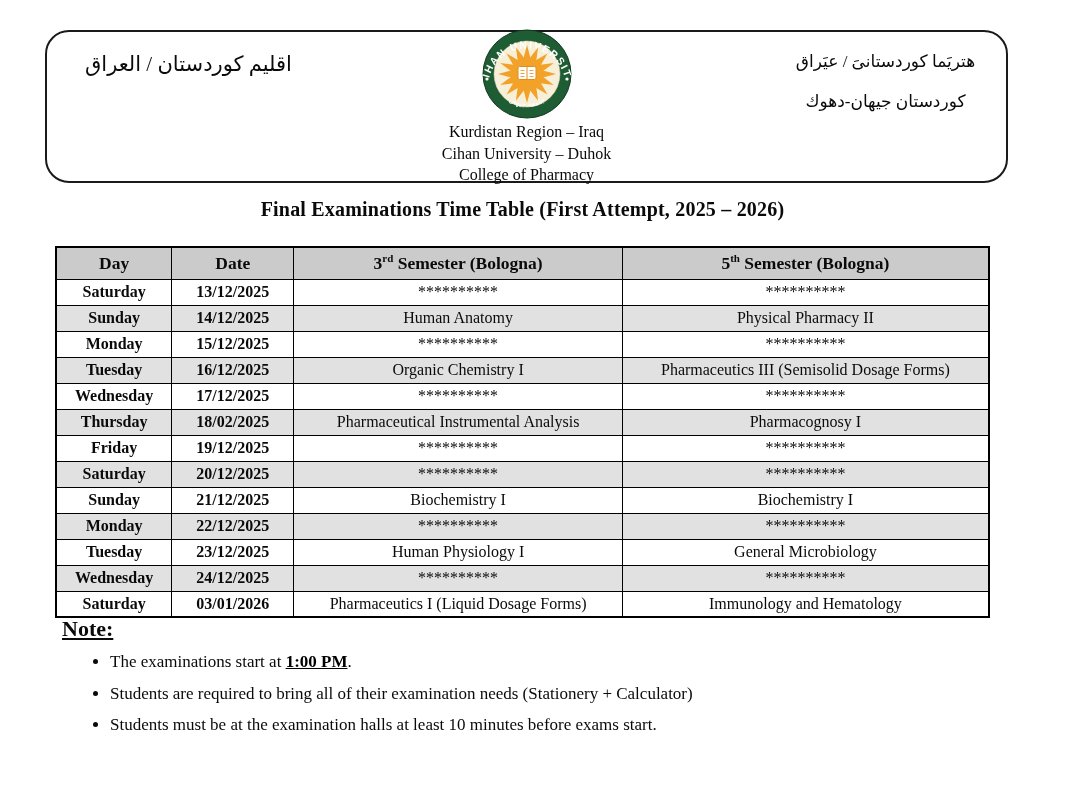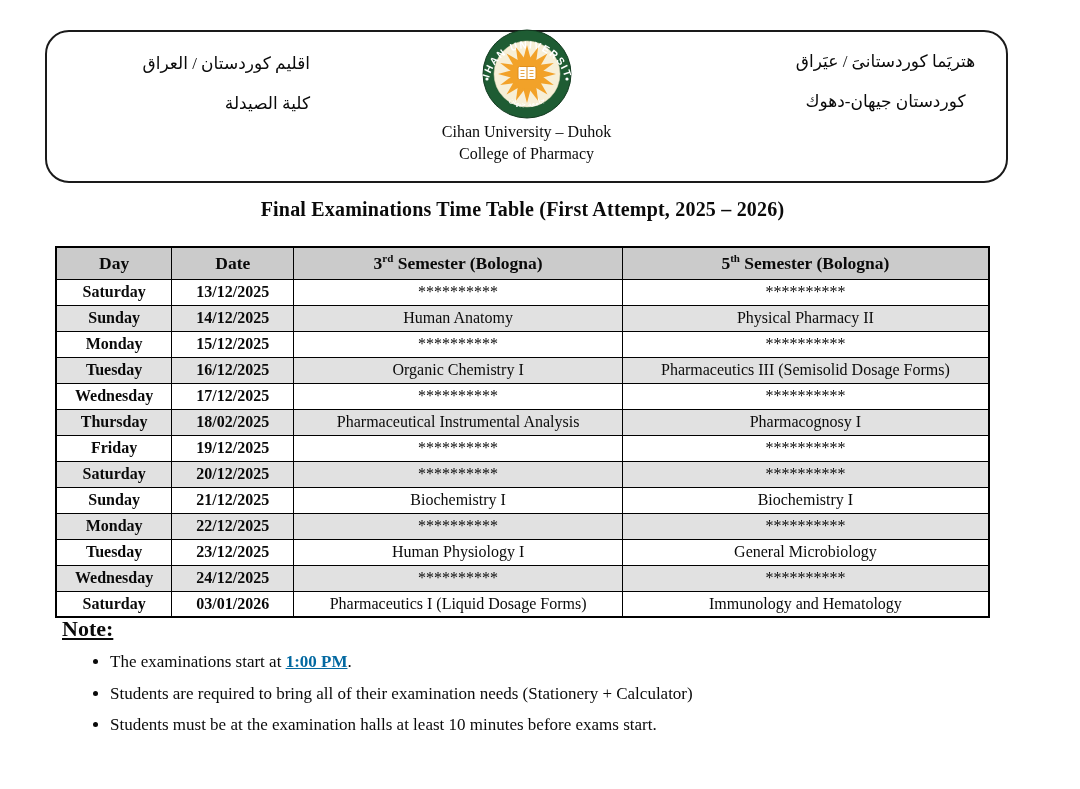--- a/index.html
+++ b/index.html
@@ -3,22 +3,22 @@
 <meta charset="utf-8">
 <style>
   * { margin:0; padding:0; box-sizing:border-box; }
   html,body { background:#ffffff; }
   body { font-family:"Liberation Serif","DejaVu Serif","DejaVu Sans",serif; color:#0a0a0a; }
   .page { position:relative; width:1080px; height:789px; background:#ffffff; overflow:hidden; }
 
   
   .header-box { position:absolute; left:45px; top:30px; width:963px; height:153px;
                 border:2px solid #1a1a1a; border-radius:24px; }
-  .hdr-left  { position:absolute; left:38px;  top:12px; width:225px; text-align:right;
-               direction:rtl; font-size:17px; }
+  .hdr-left  { position:absolute; left:38px;  top:12px; width:225px; text-align:left;
+               direction:rtl; font-size:21px; }
   .hdr-right { position:absolute; right:8px;  top:10px; width:225px; text-align:center;
                direction:rtl; font-size:17px; }
   .hdr-left div, .hdr-right div { line-height:40px; white-space:nowrap; }
   .hdr-center { position:absolute; left:50%; top:0; transform:translateX(-50%);
                 width:340px; text-align:center; }
   .logo-wrap { width:90px; height:90px; margin:-3px auto 0 auto; }
   .hdr-center .en-lines { font-size:16px; line-height:21.5px; margin-top:2px; }
 
   
   .doc-title { position:absolute; left:55px; top:198px; width:935px; text-align:center;
@@ -52,21 +52,20 @@
 
   <div class="header-box">
 
     <div class="hdr-right">
       <div>هتريَما كوردستانىَ / عيَراق</div>
       <div>كوردستان جيهان-دهوك</div>
     </div>
 
     <div class="hdr-left">
       <div>اقليم كوردستان / العراق</div>
-      <div>كلية الصيدلة</div>
     </div>
 
     <div class="hdr-center">
       <div class="logo-wrap">
         <svg viewBox="-45 -45 90 90" width="90" height="90">
           <circle cx="0" cy="0" r="44" fill="#1e5c33" stroke="#12391f" stroke-width="1"></circle>
           <circle cx="0" cy="0" r="33" fill="#f7efd7" stroke="#e3d9b8" stroke-width="0.5"></circle>
           <path id="arcTop" d="M -38.5,7 A 39,39 0 0 1 38.5,7" fill="none"></path>
           <path id="arcBot" d="M -33,5 A 33.5,33.5 0 0 0 33,5" fill="none"></path>
           <text font-size="10.2" font-weight="bold" fill="#ffffff" letter-spacing="1.6" font-family="Liberation Sans, DejaVu Sans, sans-serif">
@@ -102,20 +101,21 @@
             <line x1="-6.5" y1="-3.5" x2="-2.5" y2="-3.5" stroke="#e08f1c" stroke-width="0.8"></line>
             <line x1="2.5" y1="-3.5" x2="6.5" y2="-3.5" stroke="#e08f1c" stroke-width="0.8"></line>
             <line x1="-6.5" y1="-0.5" x2="-2.5" y2="-0.5" stroke="#e08f1c" stroke-width="0.8"></line>
             <line x1="2.5" y1="-0.5" x2="6.5" y2="-0.5" stroke="#e08f1c" stroke-width="0.8"></line>
             <line x1="-6.5" y1="2.5" x2="-2.5" y2="2.5" stroke="#e08f1c" stroke-width="0.8"></line>
             <line x1="2.5" y1="2.5" x2="6.5" y2="2.5" stroke="#e08f1c" stroke-width="0.8"></line>
           </g>
         </svg>
       </div>
       <div class="en-lines">
+        <div>Kurdistan Region – Iraq</div>
         <div>Cihan University – Duhok</div>
         <div>College of Pharmacy</div>
       </div>
     </div>
   </div>
 
   <div class="doc-title">Final Examinations Time Table (First Attempt, 2025 – 2026)</div>
 
   <table class="exam">
     <colgroup>
@@ -210,19 +210,19 @@
         <td class="c-date">03/01/2026</td>
         <td>Pharmaceutics I (Liquid Dosage Forms)</td>
         <td>Immunology and Hematology</td>
       </tr>
     </tbody>
   </table>
 
   <div class="notes">
     <div class="notes-heading">Note:</div>
     <ul>
-      <li><span>The examinations start at </span><span class="hl" style="color:#0369a1;">1:00 PM</span><span>.</span></li>
+      <li><span>The examinations start at </span><span class="hl" style="color:#000000;">1:00 PM</span><span>.</span></li>
       <li><span>Students are required to bring all of their examination needs (Stationery + Calculator)</span><span class="hl" style="color:#c81414;"></span><span></span></li>
       <li><span>Students must be at the examination halls at least 10 minutes before exams start.</span><span class="hl" style="color:#c81414;"></span><span></span></li>
     </ul>
   </div>
 
 </div>
 
 </body></html>

